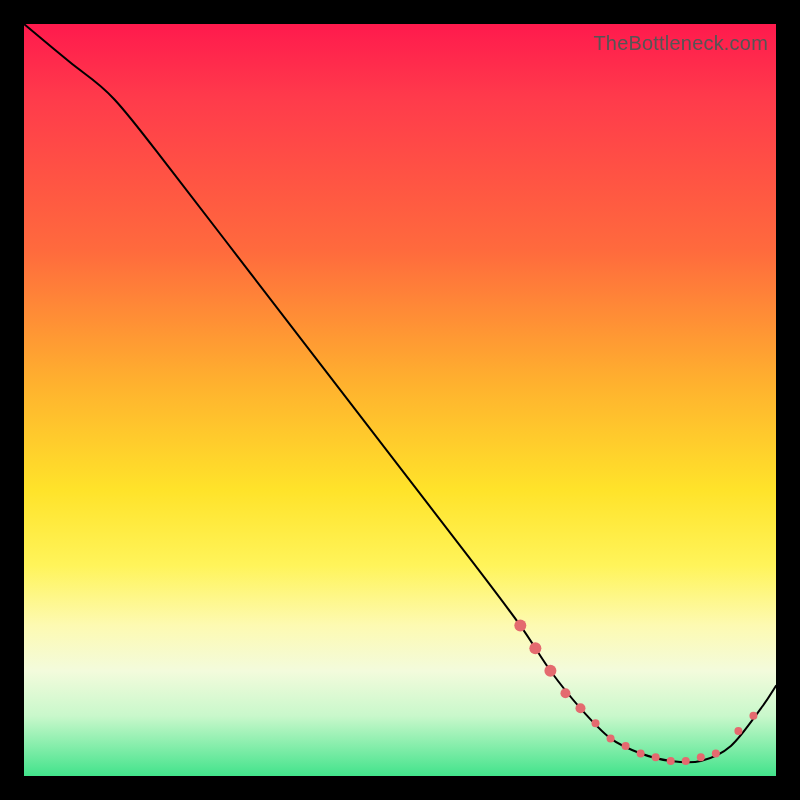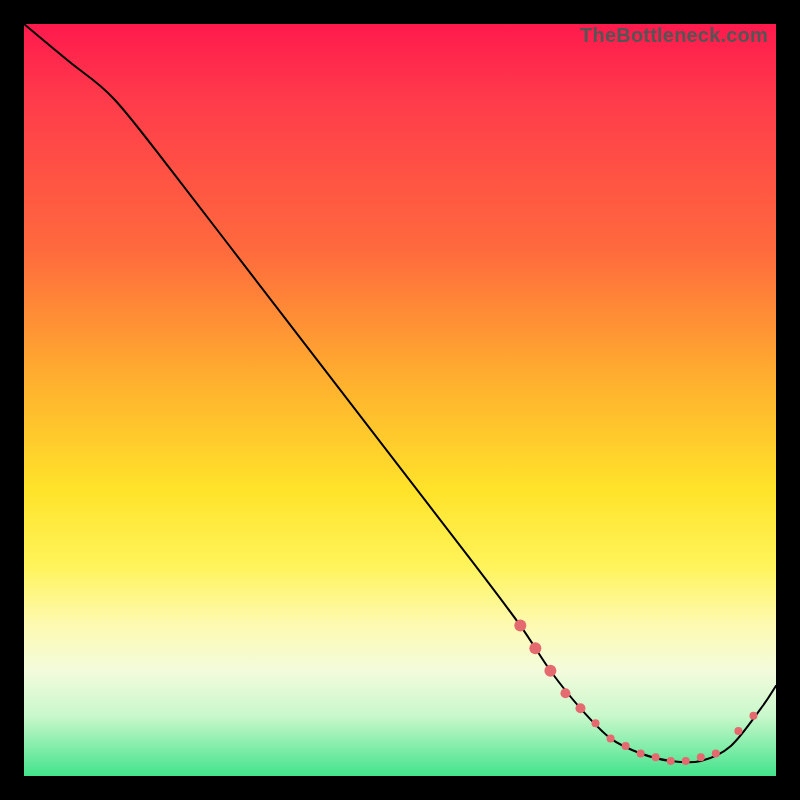--- a/index.html
+++ b/index.html
@@ -33,24 +33,24 @@
       #ffe32a 62%,
       #fff45a 72%,
       #fdfab2 80%,
       #f3fbdc 86%,
       #c9f8cb 92%,
       #42e38b 100%
     );
   }
   .watermark {
     position: absolute;
-    top: 0;
+    top: 8px;
     right: 8px;
     font-size: 20px;
-    font-weight: 700;
+    font-weight: 400;
     color: #555;
     letter-spacing: 0.2px;
     user-select: none;
   }
   svg.curve {
     position: absolute;
     left: 0;
     top: 0;
     width: 752px;
     height: 752px;

